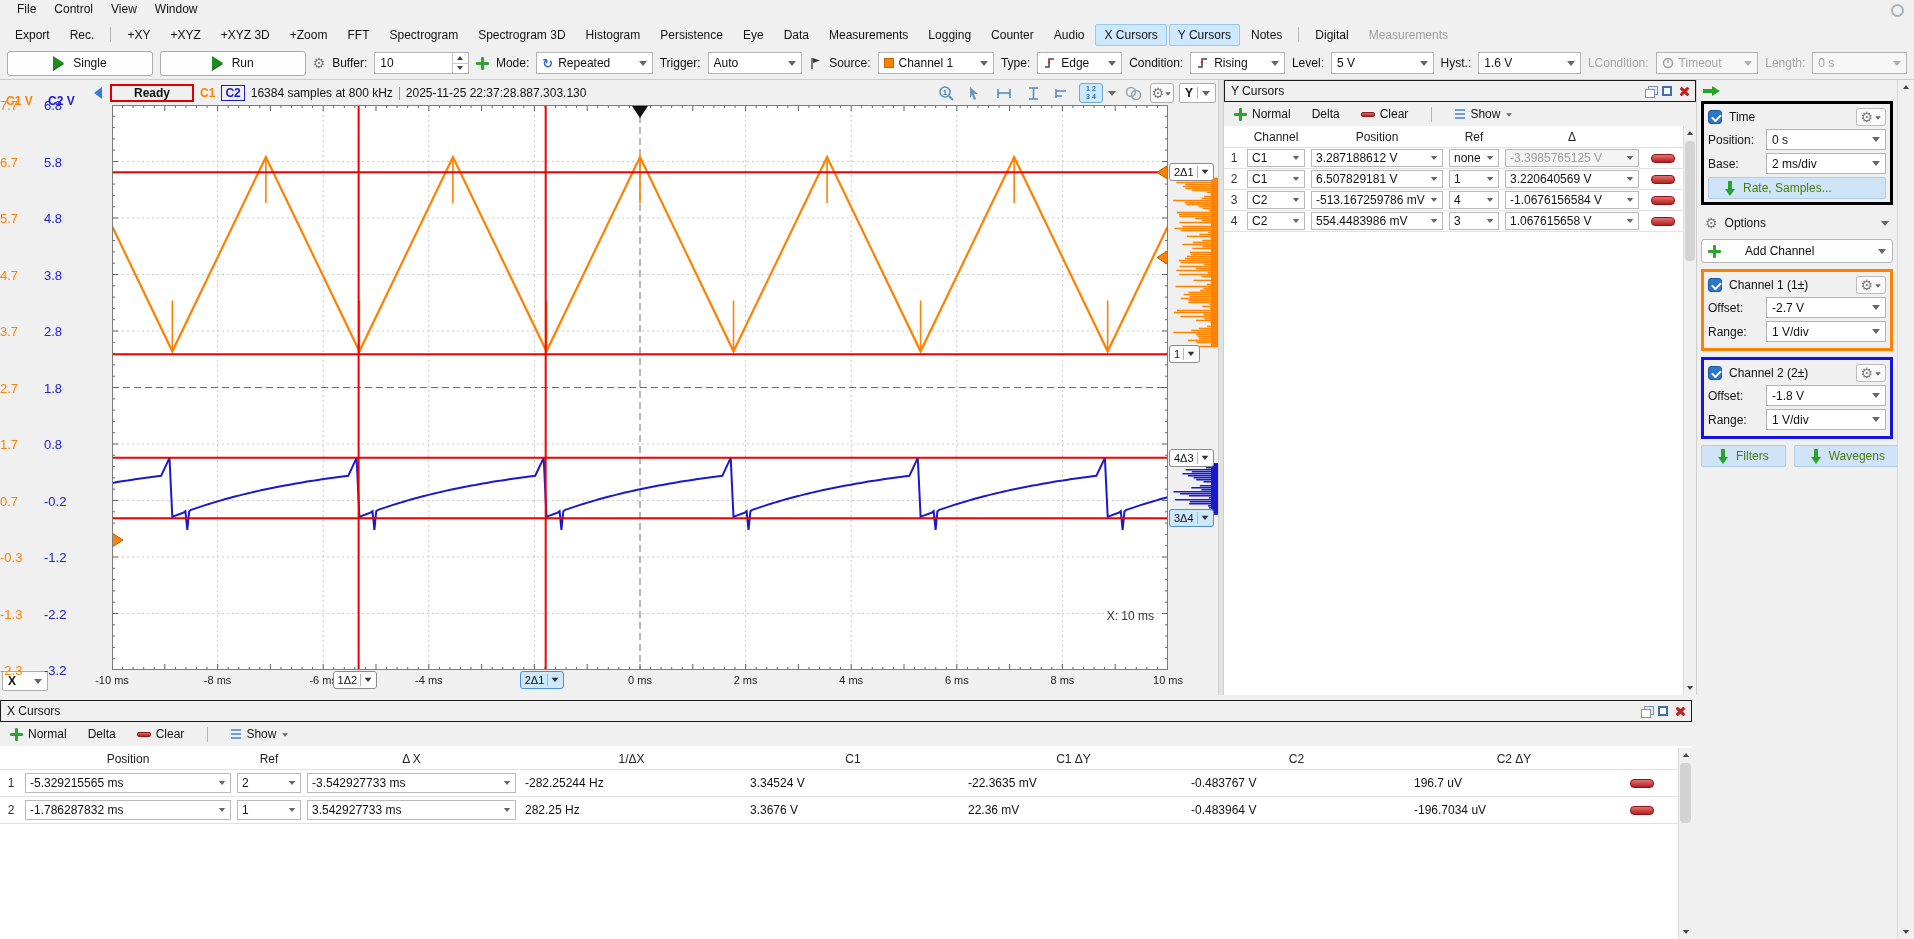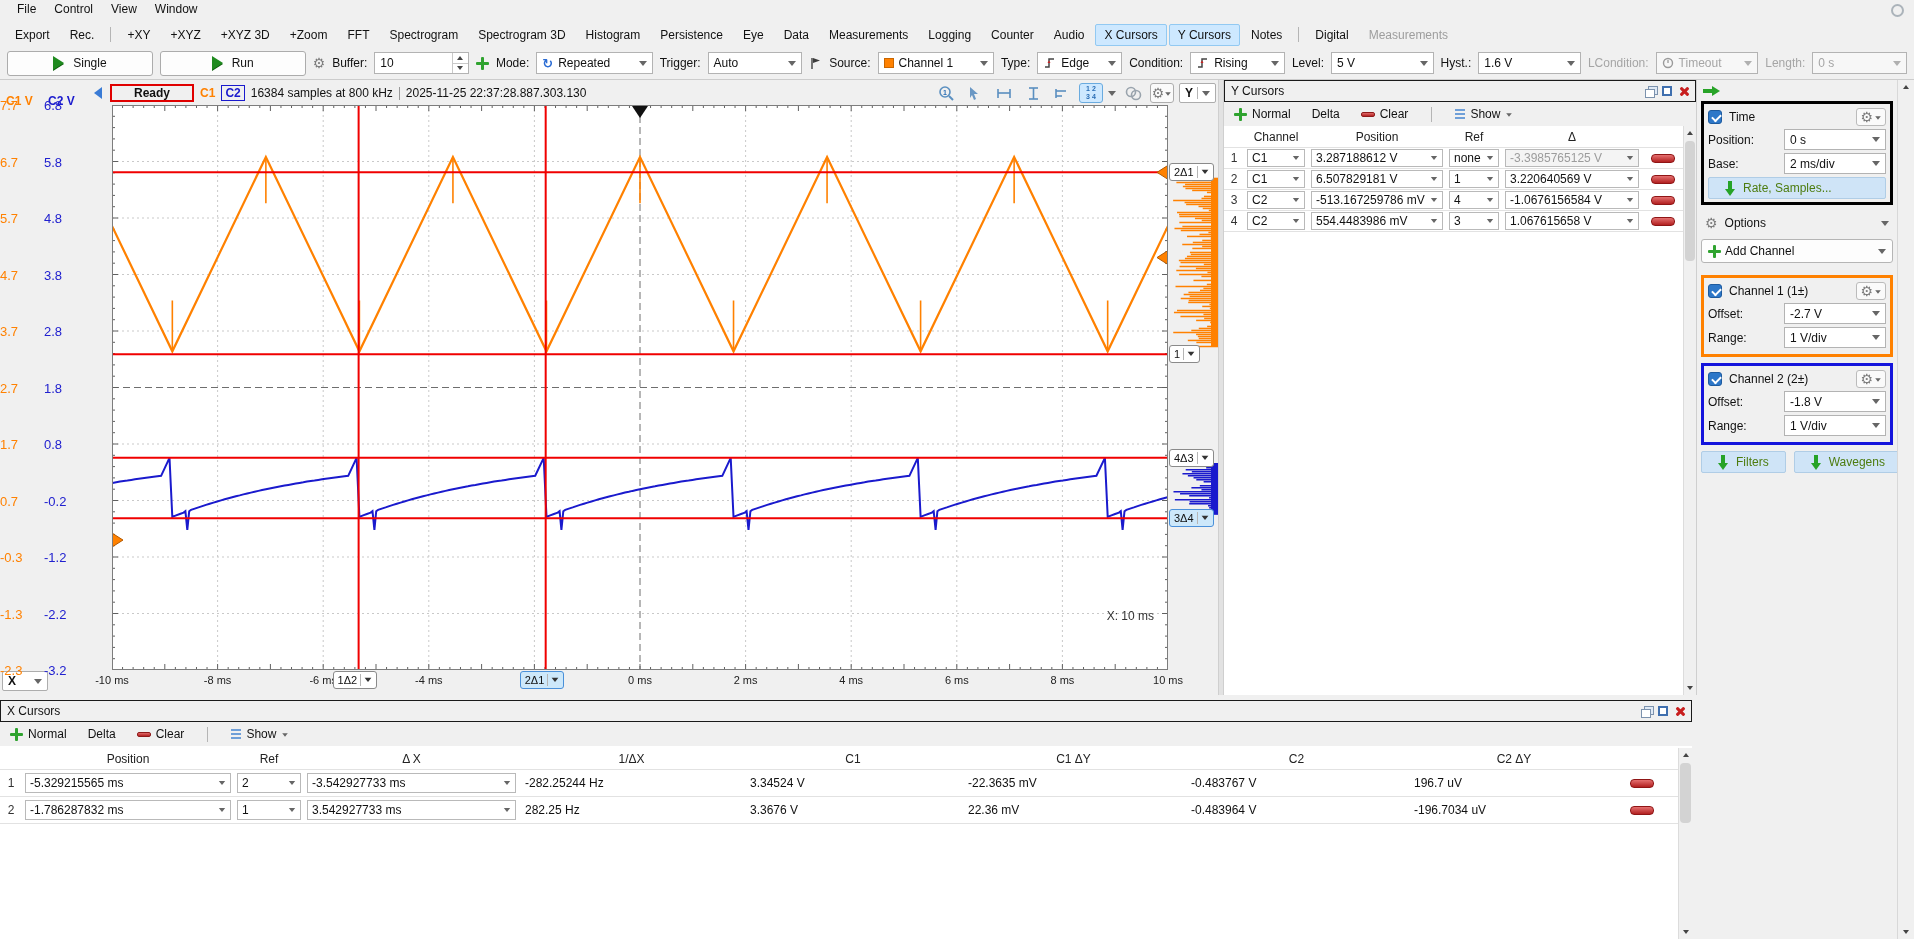--- a/index.html
+++ b/index.html
@@ -110,30 +110,30 @@
 .scrollv{position:absolute;right:0;width:13px;background:#f0f0f0;border-left:1px solid #dcdcdc}
 .scroll-btn{position:absolute;left:0;width:100%;height:13px;display:flex;align-items:center;justify-content:center;background:#f0f0f0}
 .thumb{position:absolute;left:1px;width:10px;background:#d3d3d3;border-radius:4px}
 
 
 .rpanel{position:absolute;left:1697px;top:80px;width:200px;height:859px;background:#f0f0f0;padding:2px 4px}
 .rscroll{position:absolute;left:1897px;top:80px;width:17px;height:859px;background:#f0f0f0;border-left:1px solid #d8d8d8}
 .rsec{border:3px solid #000;background:#f0f0f0;padding:3px 4px;margin-bottom:6px}
 .rsec.orange{border-color:var(--c1)}
 .rsec.blue{border-color:#1414dc}
-.rrow{display:flex;align-items:center;gap:20px;margin:3px 0}
+.rrow{display:flex;align-items:center;gap:2px;margin:3px 0}
 .rrow .lab{width:56px;white-space:nowrap}
 .rrow .combo{flex:1;height:21px}
 .rhead{display:flex;align-items:center;gap:7px;margin:1px 0 3px}
 .rhead .ttl{flex:1;white-space:nowrap}
 .gearbtn{display:flex;align-items:center;border:1px solid #bbb;border-radius:3px;background:#fafafa;padding:1px 3px;gap:1px}
 .bluebtn{display:flex;align-items:center;justify-content:flex-start;gap:8px;background:#cfe4f7;border:1px solid #b0cde6;border-radius:2px;height:22px;padding:0 16px;color:#4d7c0f;cursor:default}
 .flatrow{display:flex;align-items:center;gap:7px;height:24px;padding:0 4px;margin-bottom:4px}
 .flatrow .ttl{flex:1}
-.whitebtn{display:flex;align-items:center;gap:4px;background:#fdfdfd;border:1px solid #b5b5b5;border-radius:3px;height:24px;padding:0 6px;margin-bottom:12px}
+.whitebtn{display:flex;align-items:center;gap:24px;background:#fdfdfd;border:1px solid #b5b5b5;border-radius:3px;height:24px;padding:0 6px;margin-bottom:6px}
 .whitebtn .ttl{flex:1}
 .two-btns{display:flex;gap:8px;margin-top:6px}
 .two-btns .bluebtn{flex:1;justify-content:center}
 
 
 .bpanel{position:absolute;left:0;top:700px;width:1692px;height:239px;background:#fff}
 .xtable{position:absolute;left:0;top:48px;right:14px}
 .xt-row{display:grid;grid-template-columns:22px 212px 70px 215px 225px 218px 223px 223px 212px 44px;align-items:center;border-bottom:1px solid #e2e2e2;height:27px}
 .xt-row.head{height:22px}
 .xt-row .cell-combo{height:20px}

